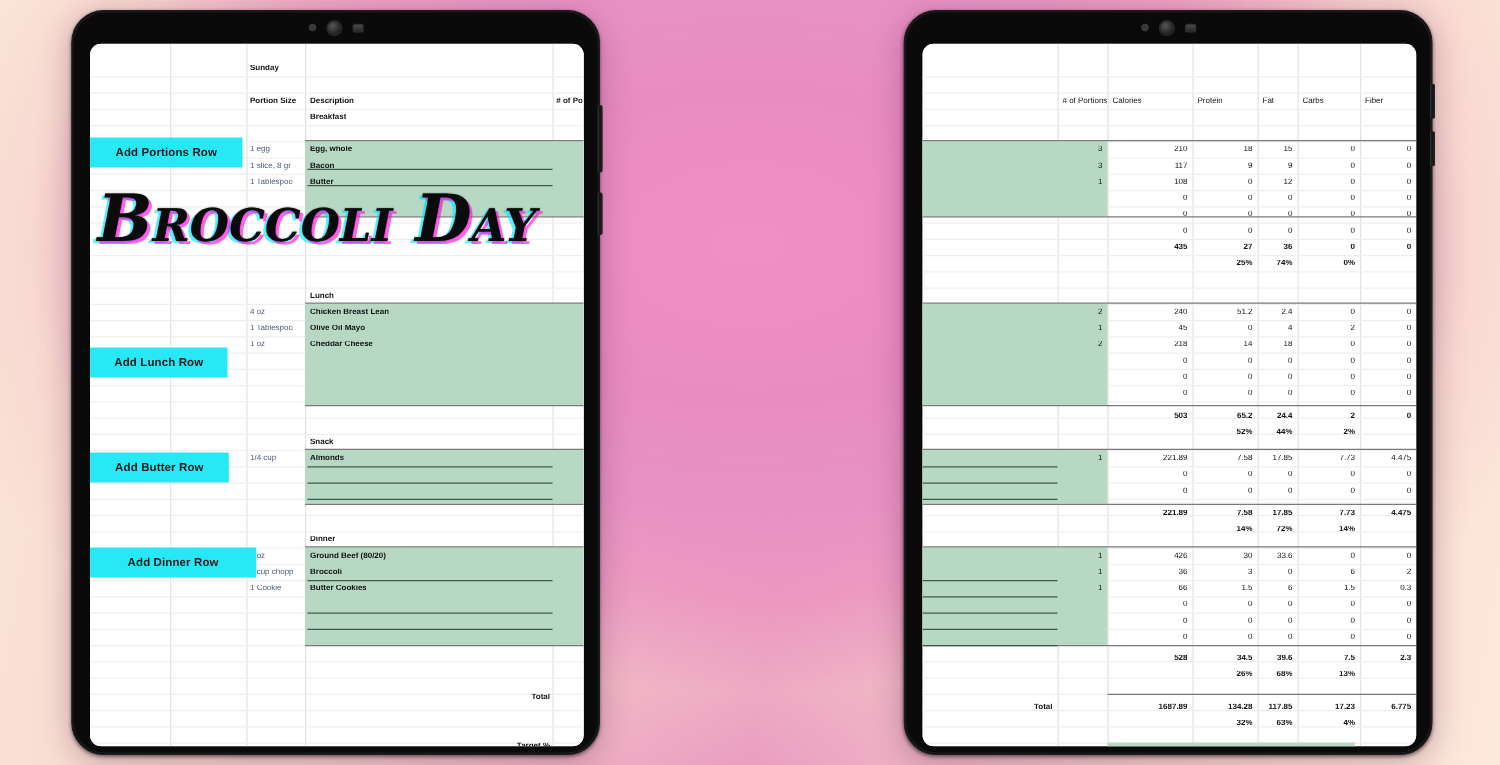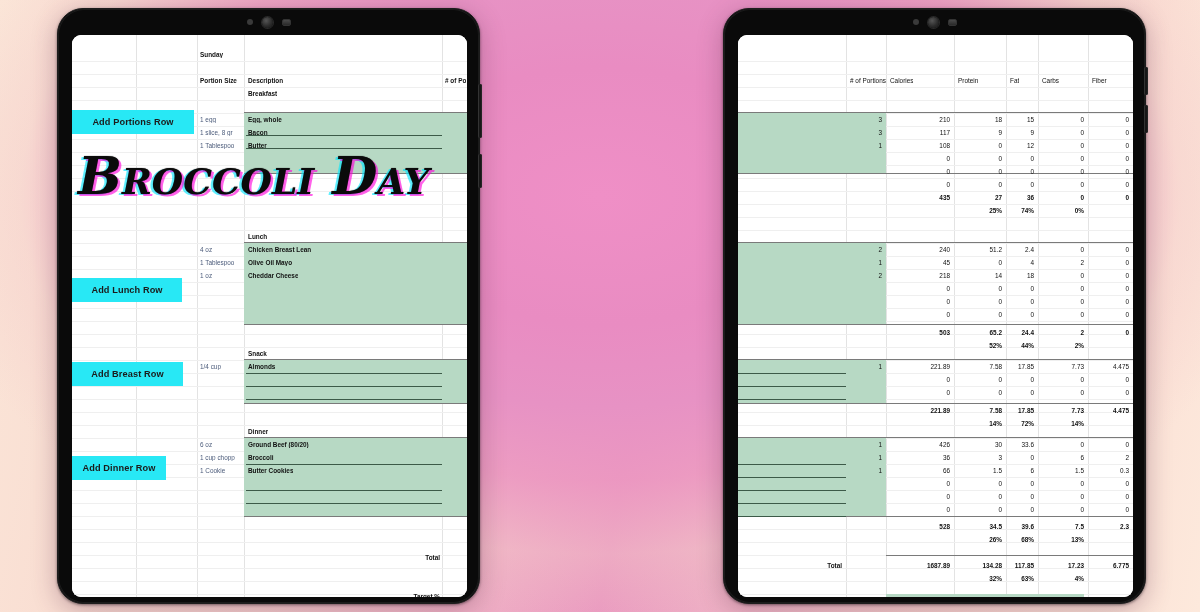--- a/index.html
+++ b/index.html
@@ -190,22 +190,22 @@
         <div class="cell portion" style="left:128px; top:433px;">1 Cookie</div>
         <div class="cell b" style="left:176px; top:433px;">Butter Cookies</div>
 
         <div class="cell b r" style="left:280px; top:520px; width:88px;">Total</div>
         <div class="cell b r" style="left:280px; top:559px; width:88px;">Target %</div>
 
         <div class="bigtitle" style="left:6px; top:110px;">Broccoli Day</div>
 
         <div class="addbtn" style="left:0px; top:75px; width:122px; height:24px;">Add Portions Row</div>
         <div class="addbtn" style="left:0px; top:211px; width:110px; height:24px;margin-top:32px;">Add Lunch Row</div>
-        <div class="addbtn" style="left:0px; top:327px; width:111px; height:24px;">Add Breast Row</div>
-        <div class="addbtn" style="left:0px; top:421px; width:94px; height:24px;">Add Dinner Row</div>
+        <div class="addbtn" style="left:0px; top:327px; width:111px; height:24px;">Add Butter Row</div>
+        <div class="addbtn" style="left:0px; top:403px; width:133px; height:24px;">Add Dinner Row</div>
       </div>
     </div>
   </div>
 
 
   <div class="tablet" style="left:723px; top:8px; width:423px; height:596px;">
     <div class="bezel-dots">
       <span class="dot-small"></span>
       <span class="dot-cam"></span>
       <span class="dot-sq"></span>

